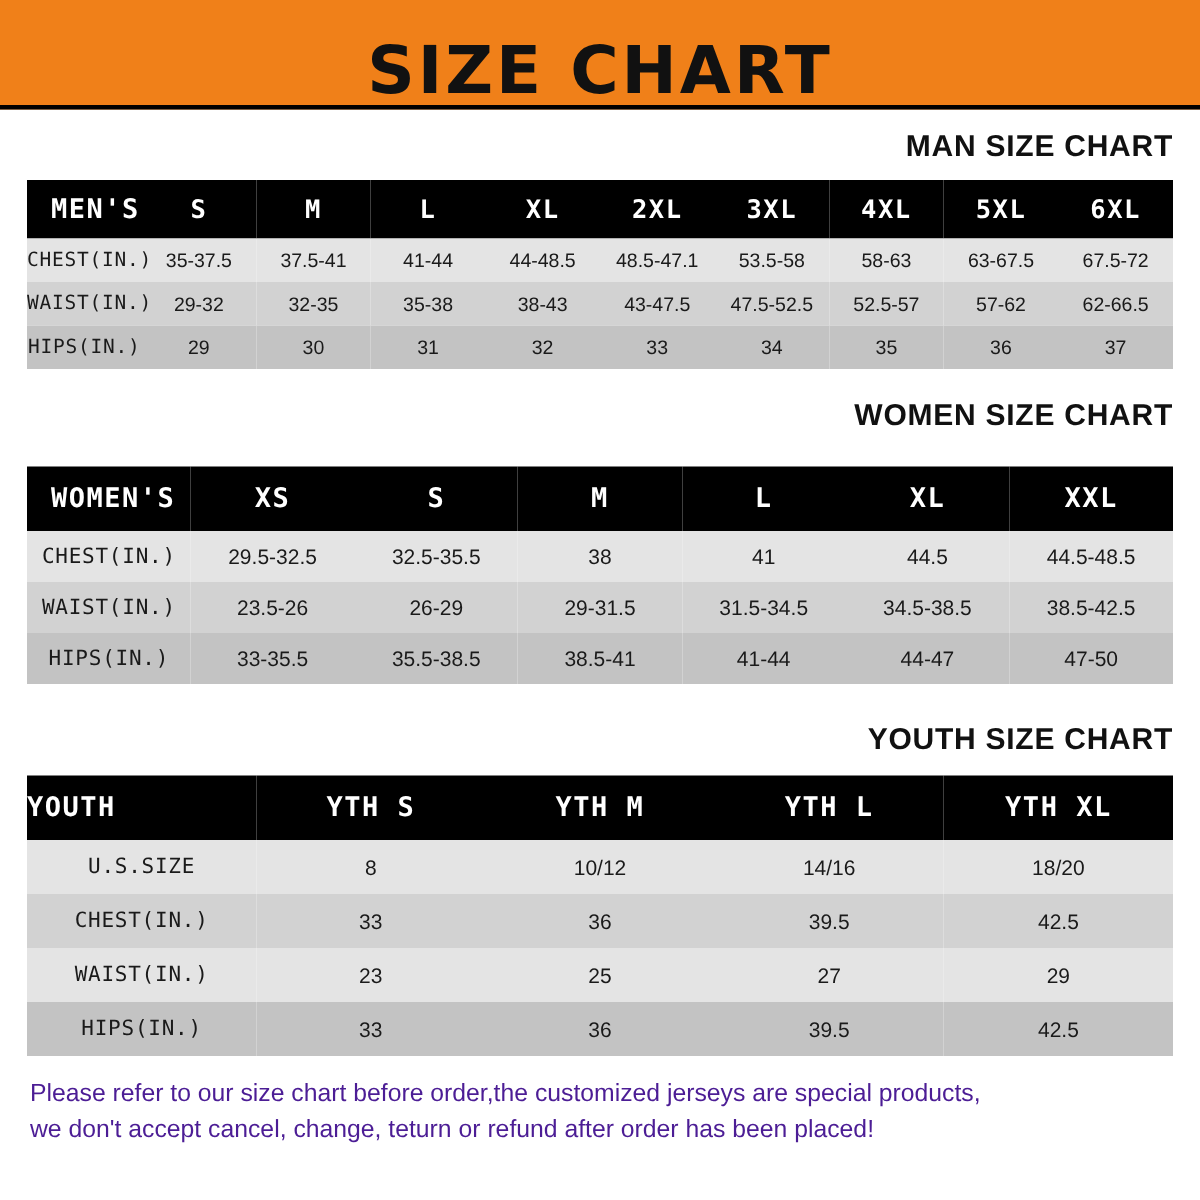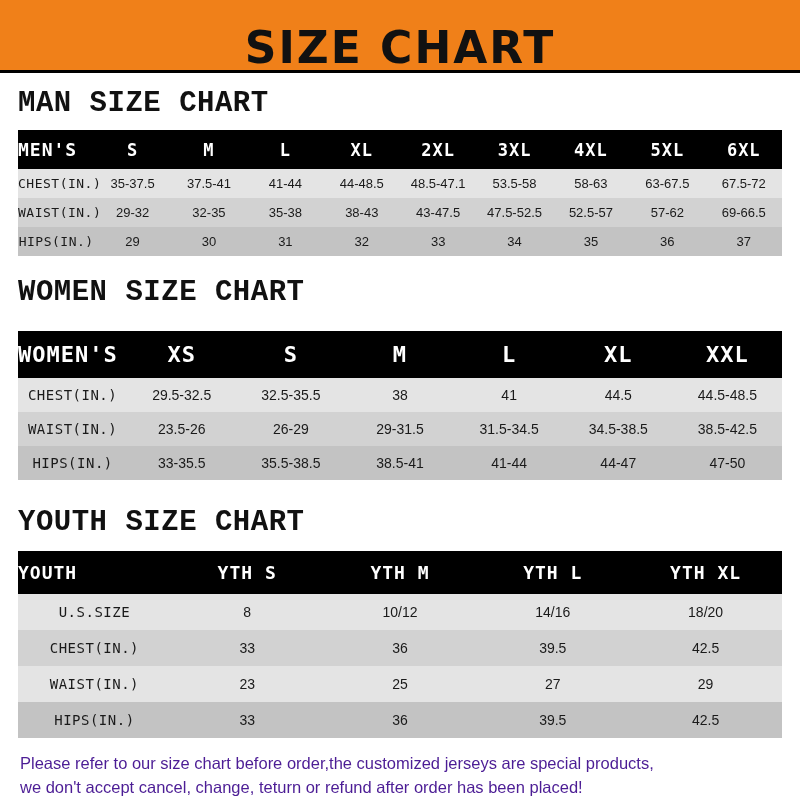--- a/index.html
+++ b/index.html
@@ -33,24 +33,24 @@
     font-weight: bold;
     font-size: 44px;
     letter-spacing: 2px;
     color: #111111;
     line-height: 1;
   }
   .section {
     padding: 0 18px;
   }
   .section-title {
-    text-align: left;
-    font-family: Liberation Mono, monospace;
+    text-align: right;
+    font-family: Liberation Sans, sans-serif;
     font-weight: bold;
-    font-size: 29px;
+    font-size: 20px;
     color: #111111;
     letter-spacing: 0.5px;
   }
   .man-title { margin: 14px 0 10px 0; }
   .women-title { margin: 20px 0 22px 0; }
   .youth-title { margin: 26px 0 12px 0; }
 
   table {
     border-collapse: collapse;
     width: 100%;
@@ -63,41 +63,42 @@
     color: #ffffff;
     font-family: "DejaVu Sans Mono", monospace;
     font-weight: bold;
     text-align: center;
     padding: 9px 0;
     font-size: 17px;
     letter-spacing: 1px;
   }
   .hdr-row td.lbl {
     text-align: left;
+    padding-left: 16px;
     font-size: 18px;
   }
   .body-row td {
     text-align: center;
     font-family: "Liberation Sans", sans-serif;
     font-size: 13px;
     color: #1a1a1a;
     padding: 7px 0;
   }
   .body-row td.lbl {
     font-family: "DejaVu Sans Mono", monospace;
     font-size: 13px;
     letter-spacing: 0.5px;
     text-align: center;
   }
   .row-light { background: #e4e4e4; }
   .row-mid { background: #d2d2d2; }
   .row-dark { background: #c3c3c3; }
 
   
-  .women-table .hdr-row td { font-size: 22px; padding: 11px 0; }
+  .women-table .hdr-row td { font-size: 18px; padding: 11px 16px; }
   .women-table .body-row td { font-size: 14px; padding: 9px 0; }
   .youth-table .hdr-row td { font-size: 18px; padding: 11px 0; }
   .youth-table .body-row td { font-size: 14px; padding: 10px 4px; }
   .youth-table .body-row td.lbl { text-align: center; }
 
   .note {
     padding: 14px 20px 0 20px;
     color: #4c1d95;
     font-family: "Liberation Sans", sans-serif;
     font-size: 16.5px;
@@ -146,21 +147,21 @@
         <tr class="body-row row-mid">
           <td class="lbl">WAIST(IN.)</td>
           <td>29-32</td>
           <td>32-35</td>
           <td>35-38</td>
           <td>38-43</td>
           <td>43-47.5</td>
           <td>47.5-52.5</td>
           <td>52.5-57</td>
           <td>57-62</td>
-          <td>69-66.5</td>
+          <td>62-66.5</td>
         </tr>
         <tr class="body-row row-dark">
           <td class="lbl">HIPS(IN.)</td>
           <td>29</td>
           <td>30</td>
           <td>31</td>
           <td>32</td>
           <td>33</td>
           <td>34</td>
           <td>35</td>

